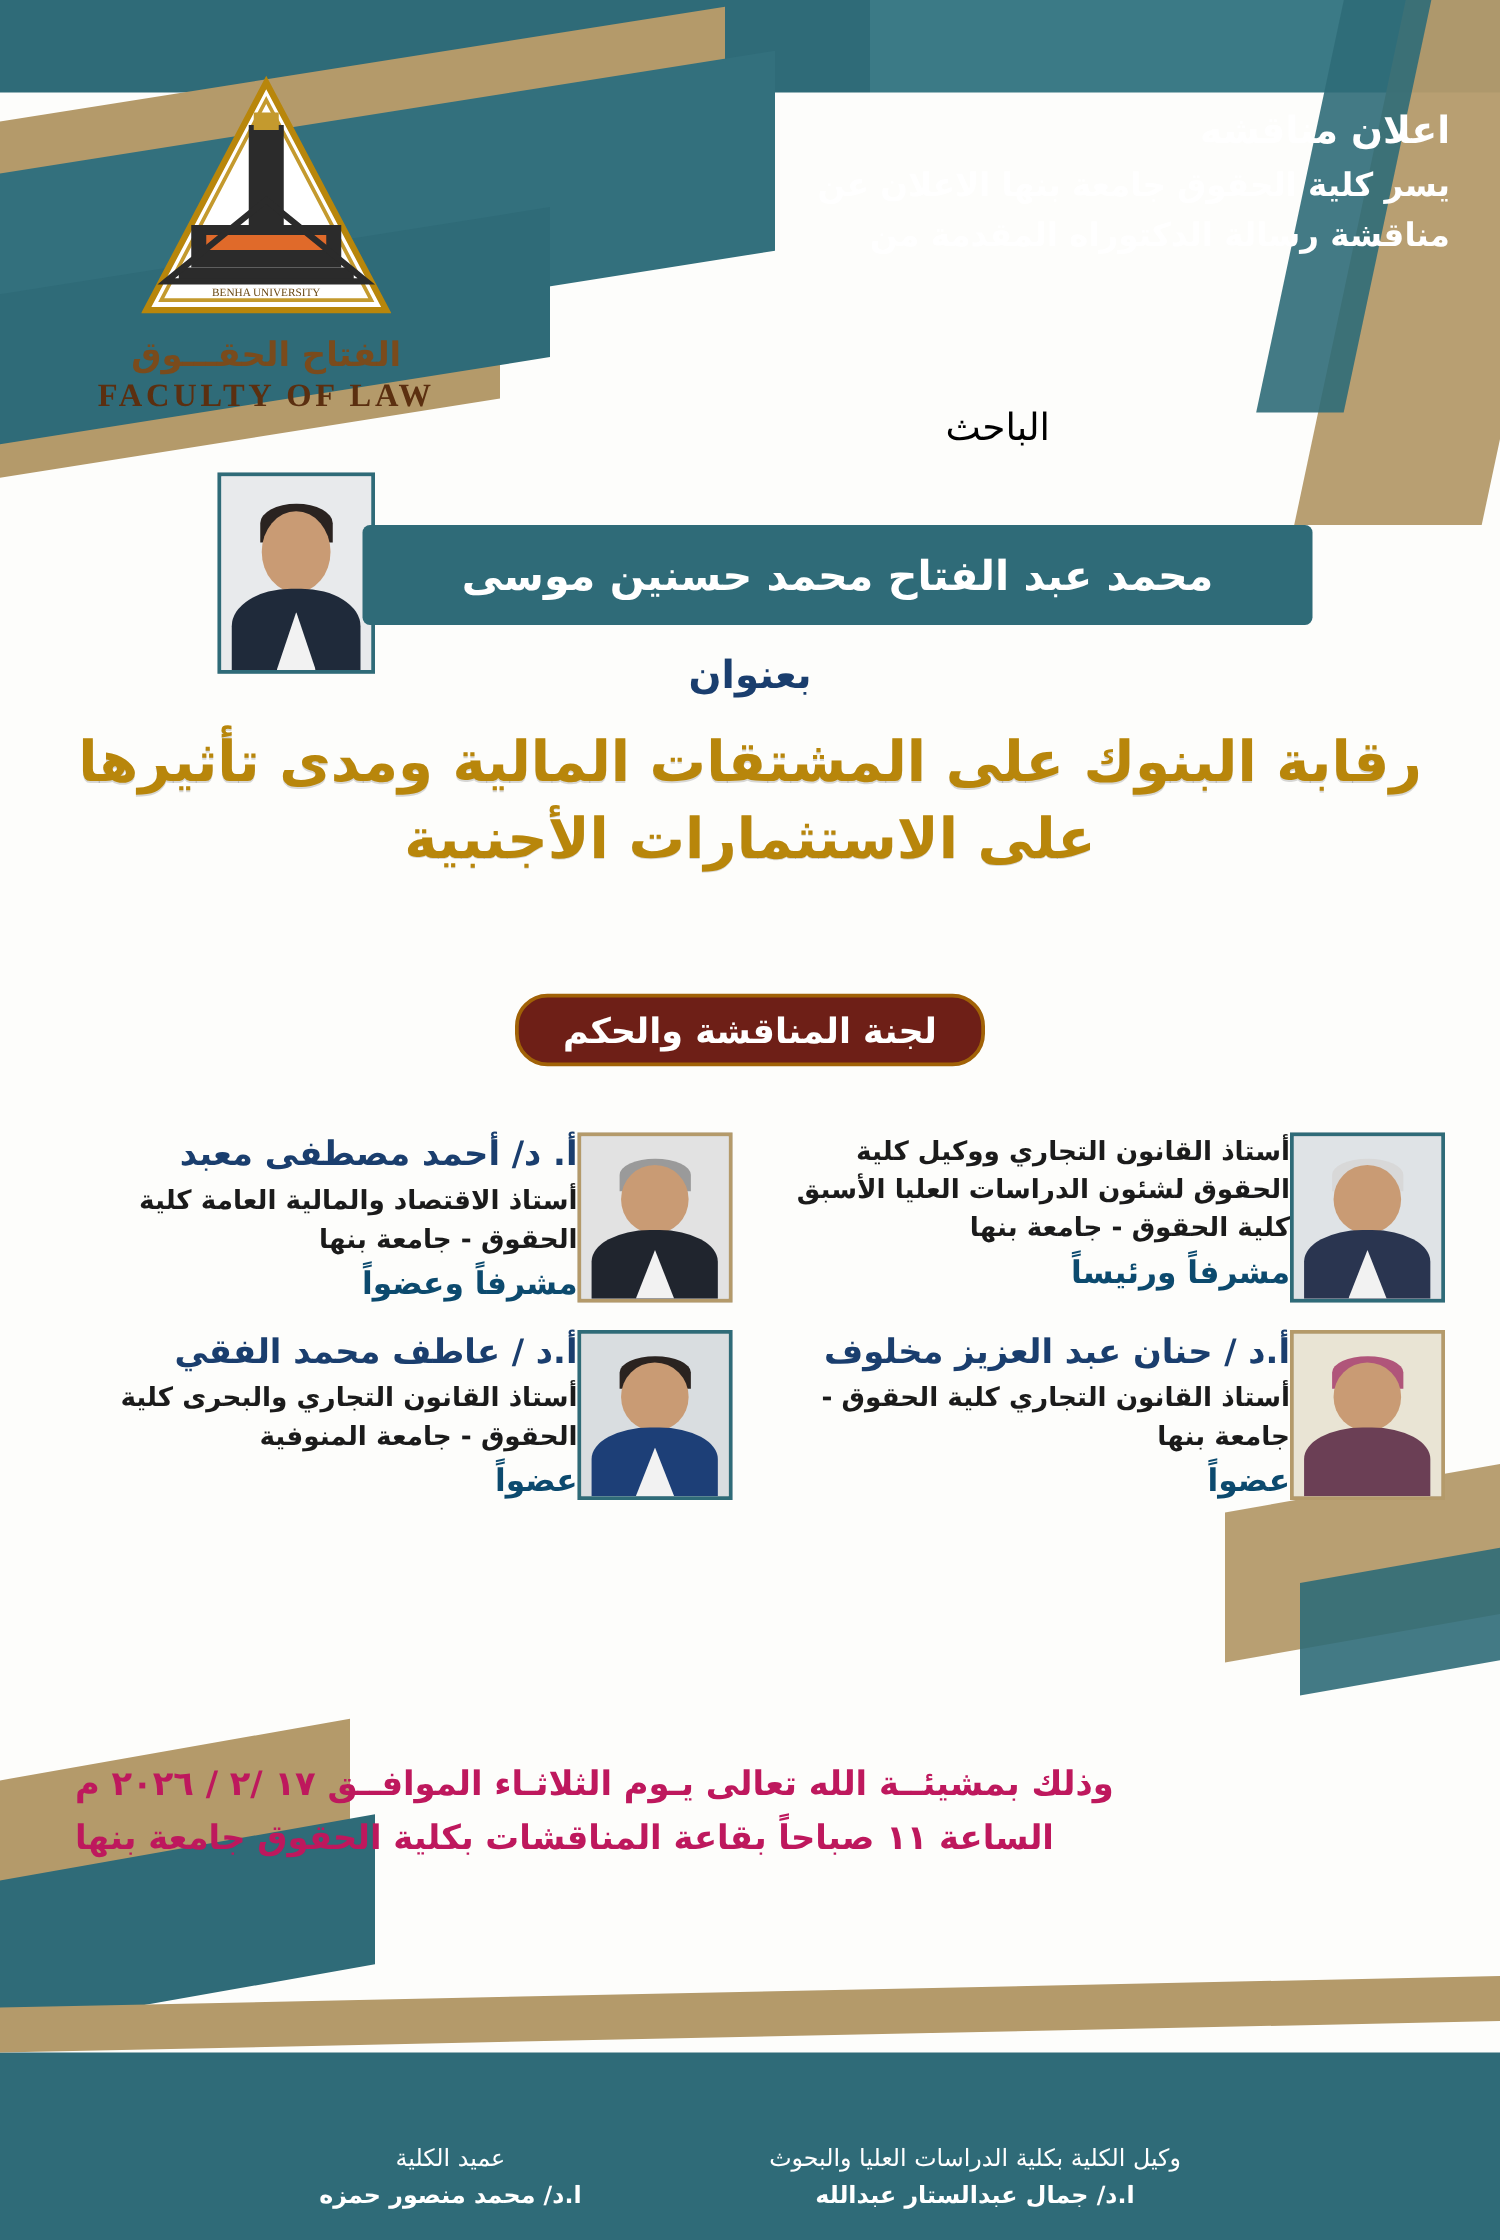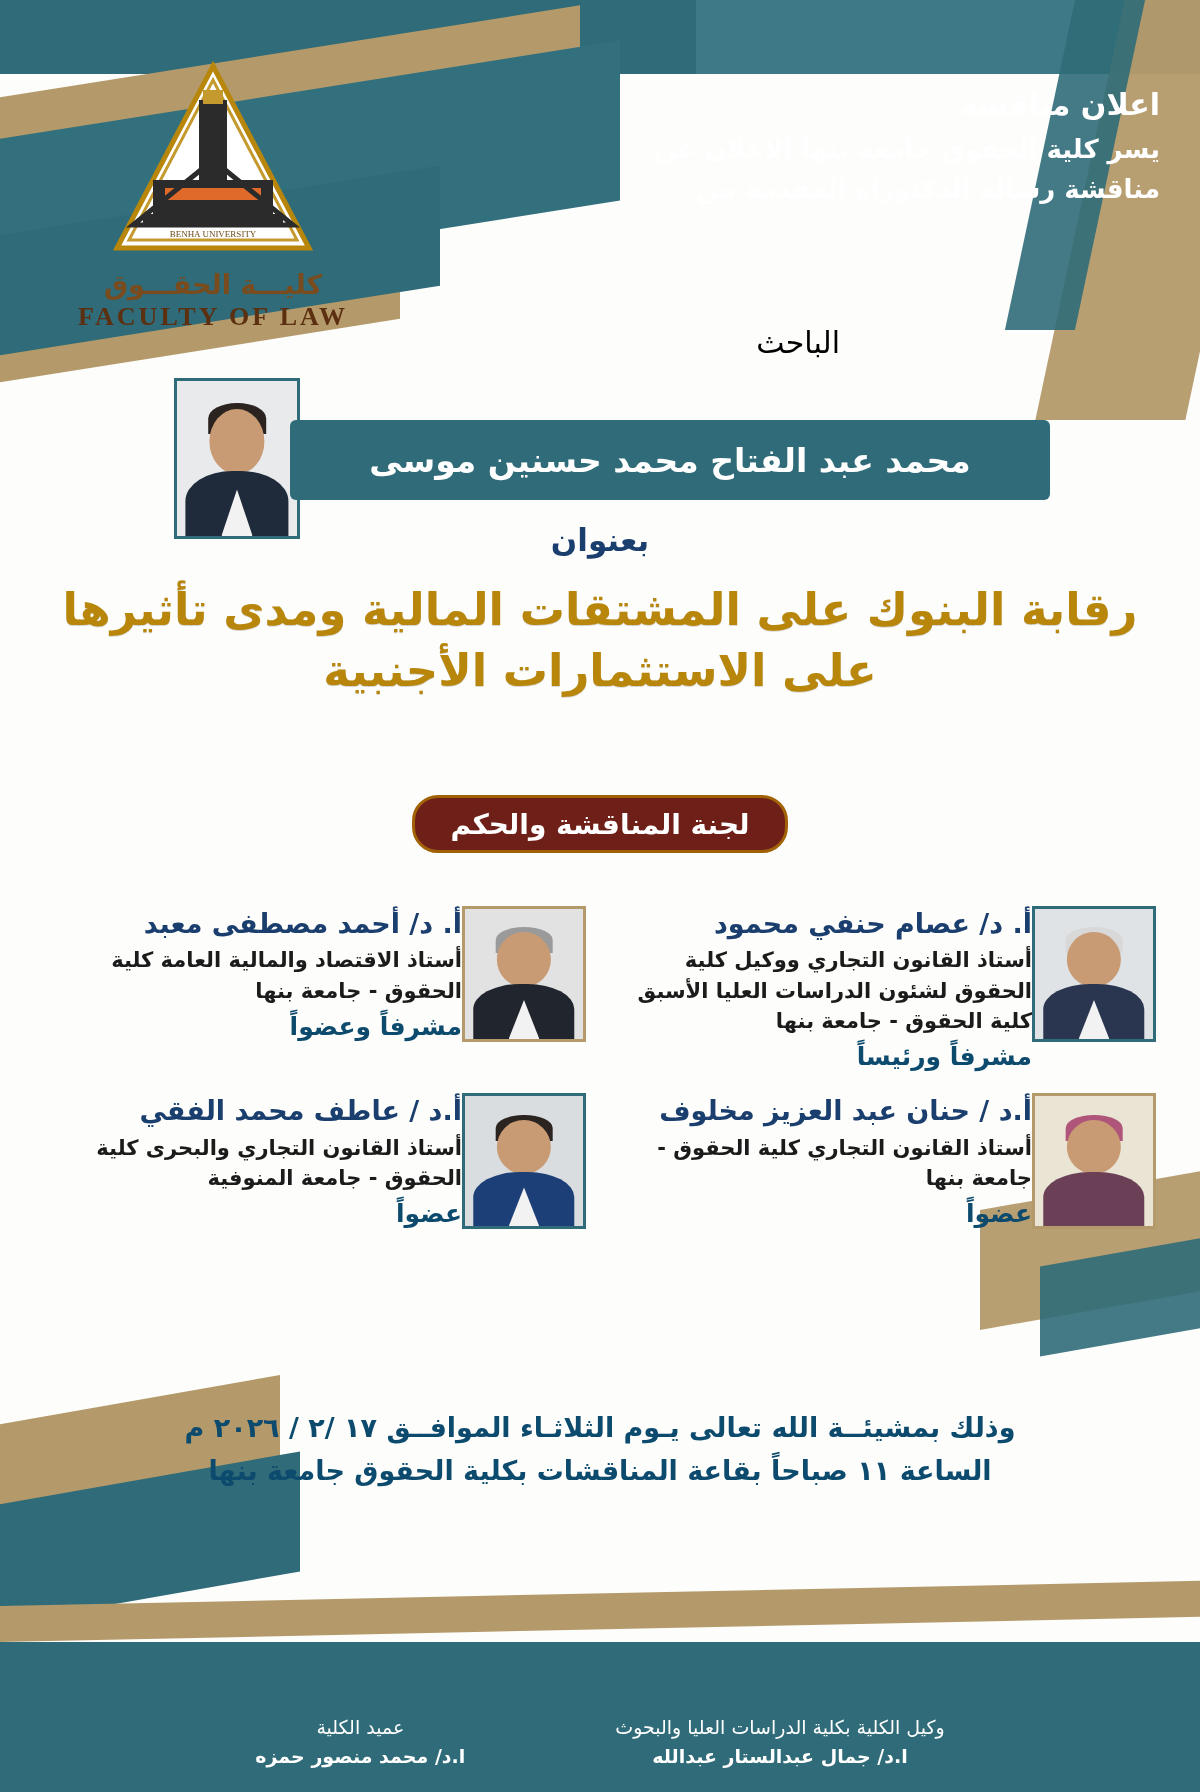--- a/index.html
+++ b/index.html
@@ -187,21 +187,21 @@
   .m-desc{
     font-size:21px;font-weight:bold;color:#1b1b1b;line-height:1.45;
   }
   .m-role{
     margin-top:6px;font-size:25px;font-weight:bold;color:#0c4a6e;
   }
 
   
   .date-block{
     position:absolute;bottom:300px;left:60px;right:60px;
-    text-align:center;color:#0c4a6e;font-weight:bold;
+    text-align:left;color:#be185d;font-weight:bold;
   }
   .date-l1{font-size:27px;line-height:1.6;}
   .date-l2{font-size:27px;line-height:1.6;}
 
   
   .footer{
     position:absolute;bottom:22px;left:0;width:1200px;
     display:flex;flex-direction:row;justify-content:center;gap:150px;
     color:#ffffff;text-align:center;
   }
@@ -266,21 +266,21 @@
           <polygon points="100,20 184,180 16,180" fill="none" stroke="#c49a2e" stroke-width="3"></polygon>
           <rect x="86" y="40" width="28" height="80" fill="#2b2b2b"></rect>
           <rect x="90" y="30" width="20" height="14" fill="#c49a2e"></rect>
           <rect x="40" y="120" width="120" height="34" fill="#2b2b2b"></rect>
           <rect x="52" y="128" width="96" height="12" fill="#e06a2a"></rect>
           <rect x="30" y="154" width="140" height="12" fill="#2b2b2b"></rect>
           <path d="M20 165 L100 100 L180 165 Z" fill="none" stroke="#2b2b2b" stroke-width="5"></path>
           <text x="100" y="177" font-size="9" text-anchor="middle" fill="#6b4a16" font-family="Liberation Serif, serif">BENHA UNIVERSITY</text>
         </svg>
       </div>
-      <div class="fac-name-ar">كليـــة الحقـــوق</div>
+      <div class="fac-name-ar">الفتاح الحقـــوق</div>
       <div class="fac-name-en">FACULTY OF LAW</div>
     </div>
 
     <div class="researcher-label">الباحث</div>
 
     <div class="researcher-photo">
       <div class="face">
         <div class="bg" style="background:#e8eaec"></div>
         <div class="hair"></div>
         <div class="head"></div>
@@ -306,21 +306,20 @@
         <div class="m-photo blue">
           <div class="face">
             <div class="bg" style="background:#dfe3e6"></div>
             <div class="hair" style="background:#d8d8d8"></div>
             <div class="head"></div>
             <div class="body" style="background:#2a3550"></div>
             <div class="shirt"></div>
           </div>
         </div>
         <div class="m-text">
-          <div class="m-name">أ. د/ عصام حنفي محمود</div>
           <div class="m-desc">أستاذ القانون التجاري ووكيل كلية الحقوق لشئون الدراسات العليا الأسبق كلية الحقوق - جامعة بنها</div>
           <div class="m-role">مشرفاً ورئيساً</div>
         </div>
       </div>
 
       <div class="member">
         <div class="m-photo">
           <div class="face">
             <div class="bg" style="background:#e2e2e2"></div>
             <div class="hair" style="background:#9a9a9a"></div>

